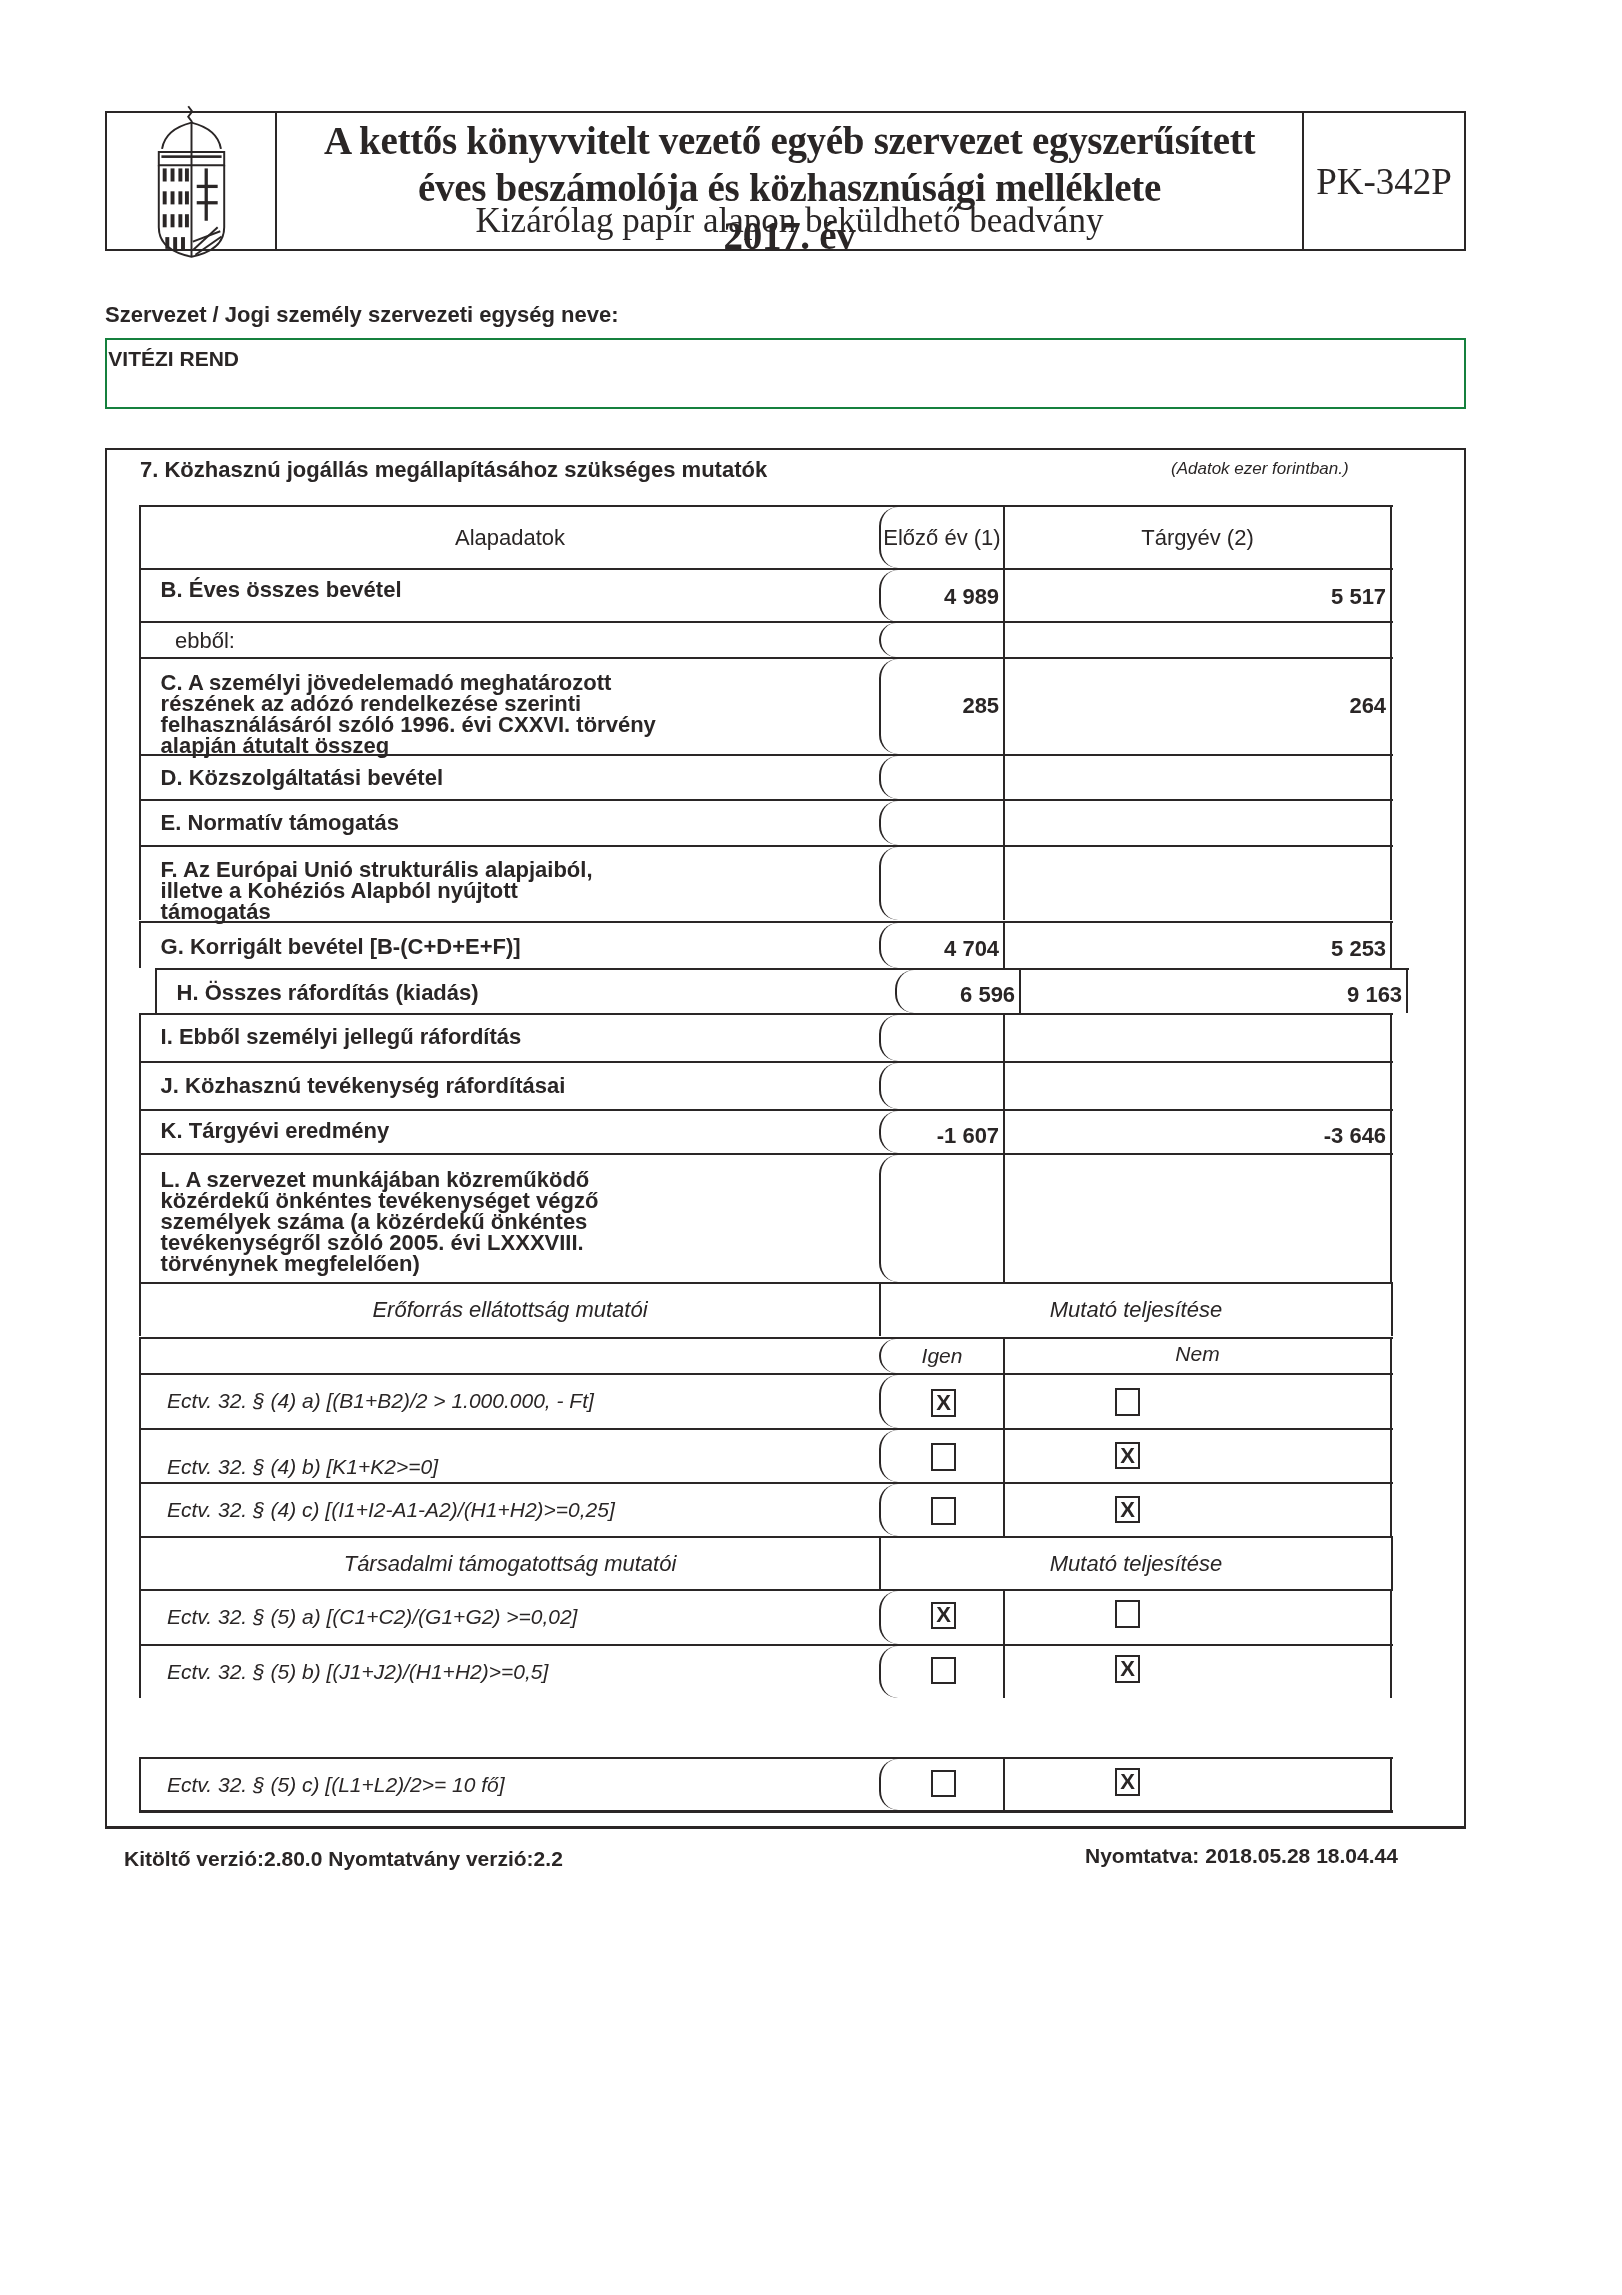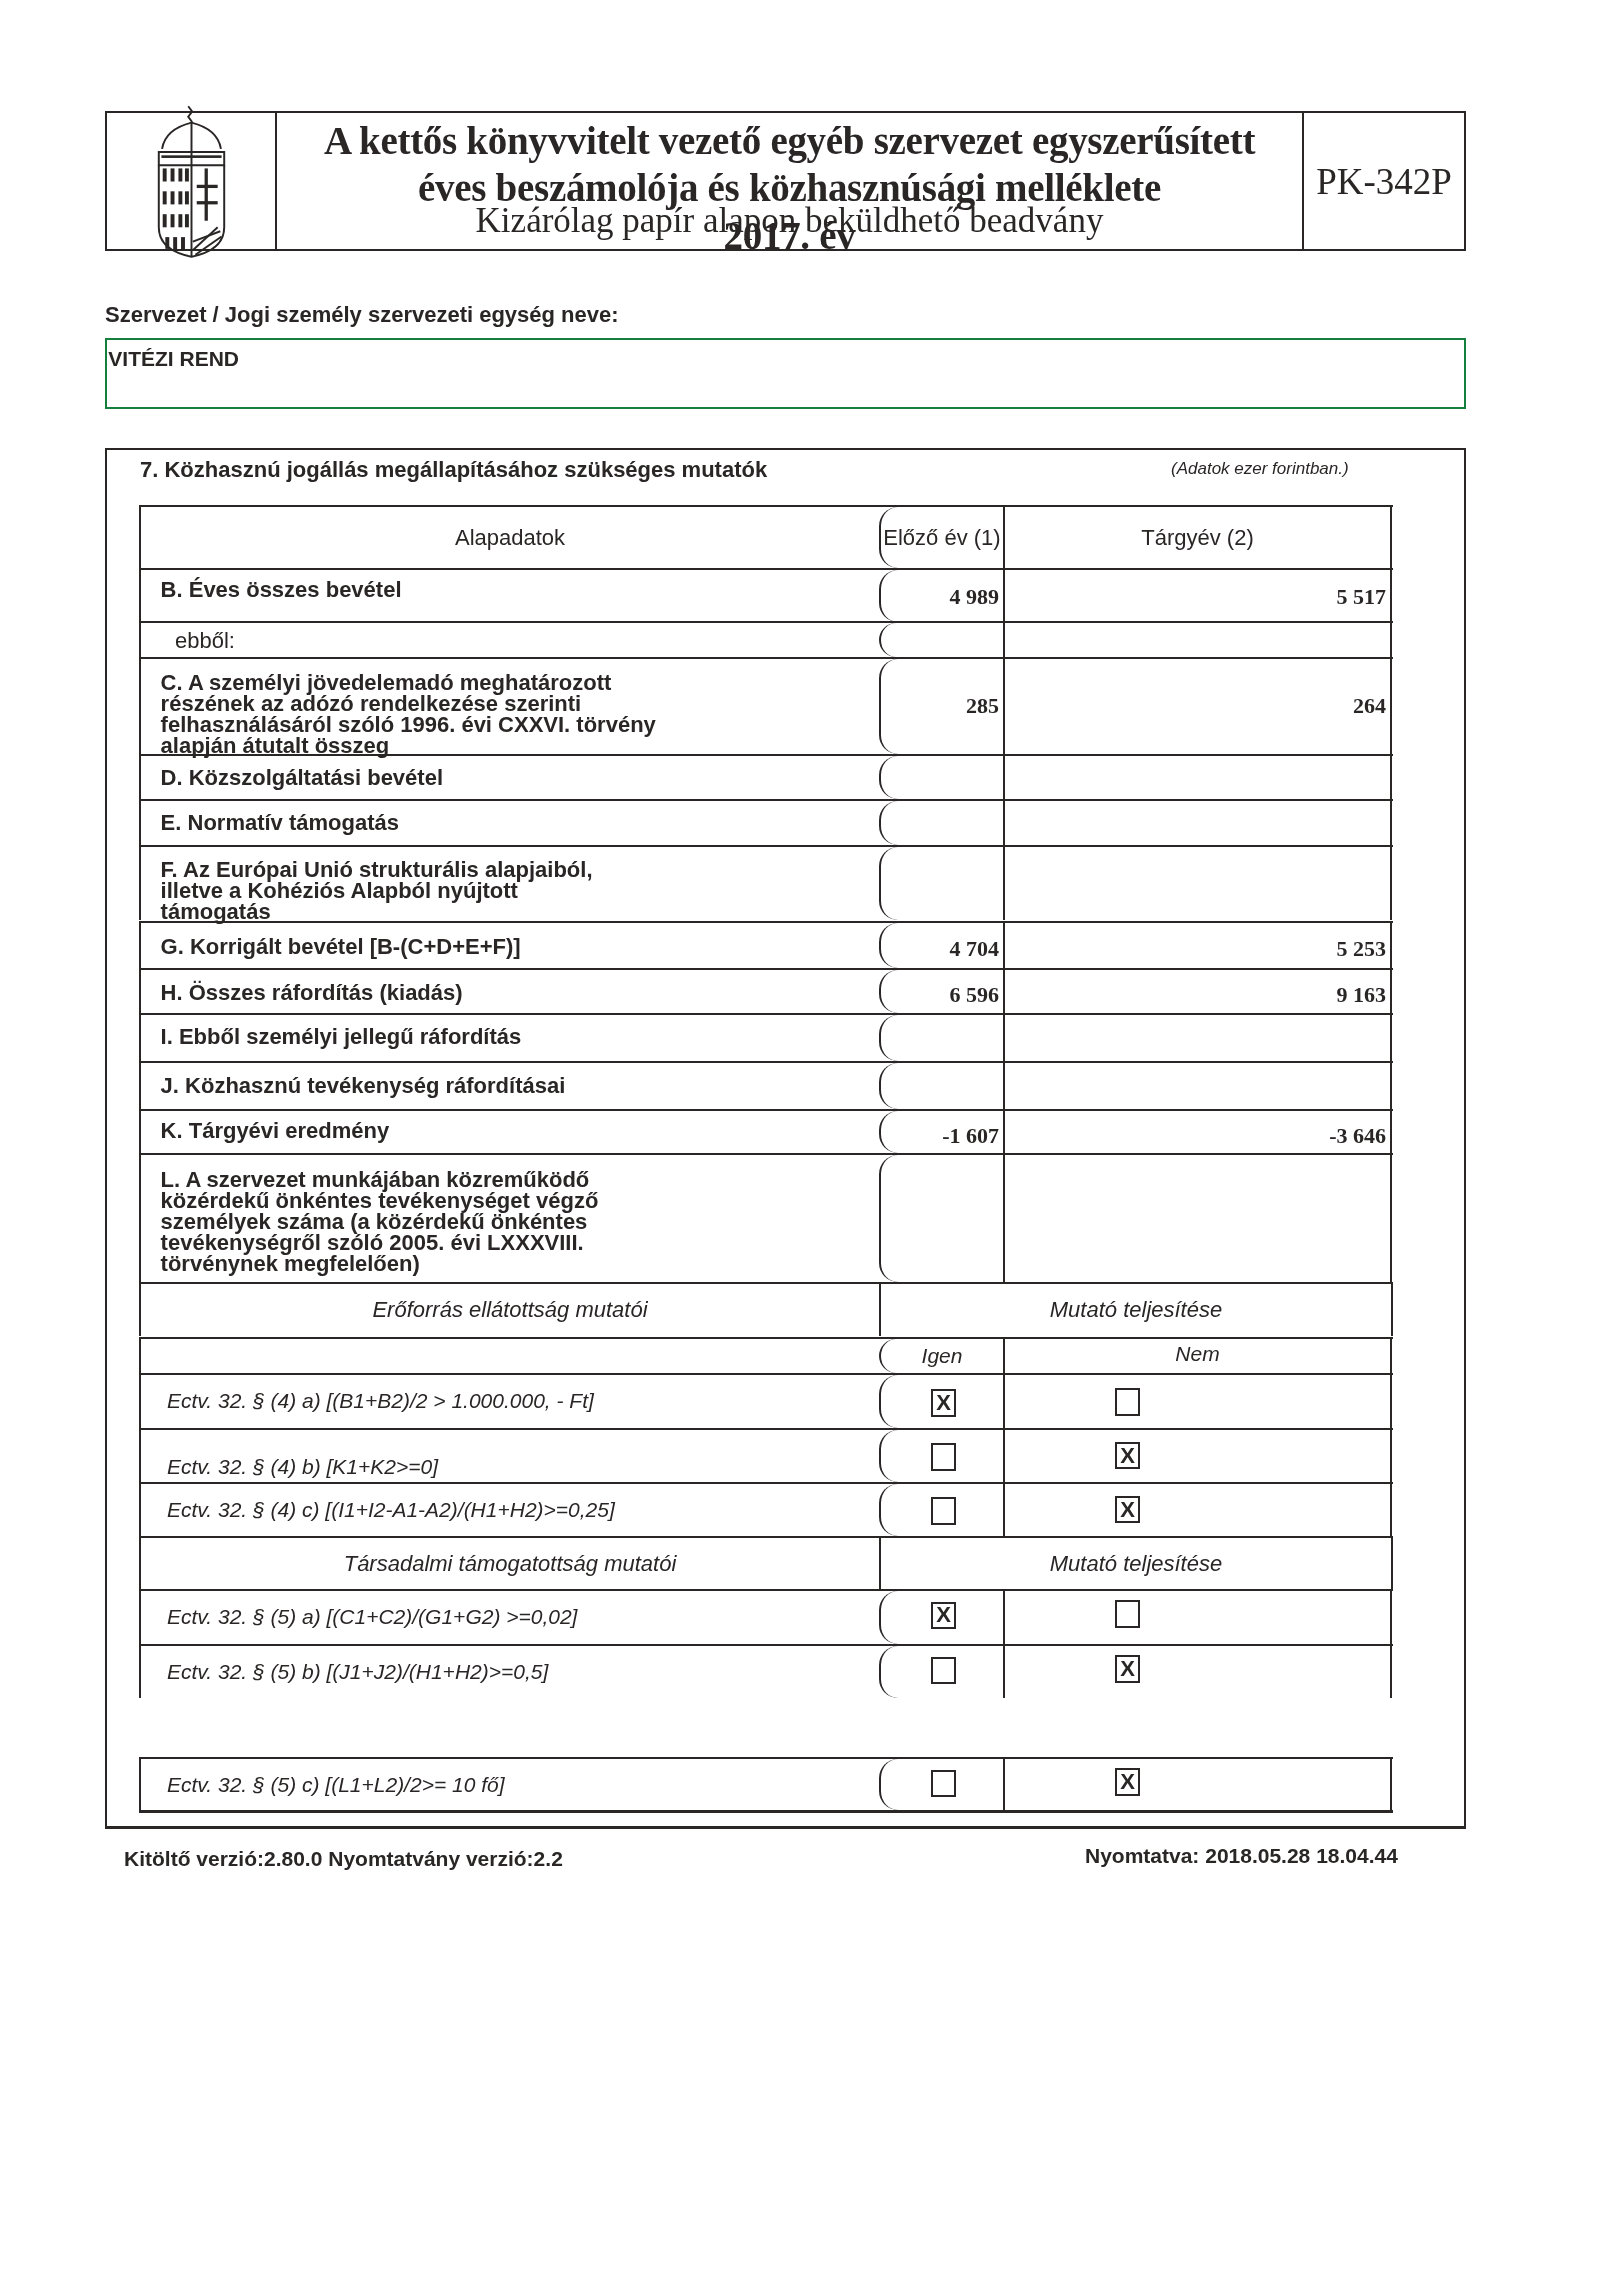--- a/index.html
+++ b/index.html
@@ -18,21 +18,21 @@
   .sec-title { left:140px; top:457px; font-size:22px; font-weight:bold; }
   .sec-note { left:1171px; top:459px; font-size:17px; font-style:italic; }
   .tbl { left:139px; top:505px; width:1254px; }
   .row { position:absolute; left:0; width:100%; border-top:2.6px solid #2a2626; box-sizing:border-box; }
   .c { position:absolute; top:0; bottom:0; box-sizing:border-box; }
   .c1 { left:0; width:740px; border-left:2px solid #2a2626; }
   .c2 { left:740px; width:124px; border-left:2px solid #2a2626;border-radius:19px; }
   .c3 { left:864px; width:389px; border-left:2px solid #2a2626; border-right:2px solid #2a2626; }
   .c23 { left:740px; width:514px; border-left:2px solid #2a2626; border-right:2px solid #2a2626; }
   .lbl { position:absolute; left:19.6px; font-size:22px; font-weight:bold; line-height:21px; }
-  .num { position:absolute; right:3.9px; font-size:22px; font-weight:bold;font-family:Liberation Serif, serif; }
+  .num { position:absolute; right:3.9px; font-size:22px; font-weight:bold; }
   .hcell { display:flex; align-items:center; justify-content:center; font-size:22px; }
   .ital { font-style:italic; }
   .crit { position:absolute; left:26px; font-size:21px; font-style:italic; }
   .cb { position:absolute; width:25px; height:27.5px; border:2.6px solid #2a2626; box-sizing:border-box; display:flex; align-items:center; justify-content:center; font-size:22px; font-weight:bold; line-height:1; }
   .footer-l { left:124px; top:1847px; font-size:21px; font-weight:bold; }
   .footer-r { left:1085px; top:1844px; font-size:21px; font-weight:bold; }
 </style>
 </head>
 <body>
 
@@ -161,21 +161,21 @@
         <span class="lbl" style="top:13px;">G. Korrigált bevétel [B-(C+D+E+F)]</span>
       </div>
     <div class="c c2">
         <span class="num" style="top:13px;">4 704</span>
       </div>
     <div class="c c3">
         <span class="num" style="top:13px;margin-left:16px;">5 253</span>
       </div>
   </div>
 
-  <div class="row" style="top:463px;height:45px;">
+  <div class="row" style="top:463px;height:45px;margin-left:16px;">
     <div class="c c1">
         <span class="lbl" style="top:11.8px;">H. Összes ráfordítás (kiadás)</span>
       </div>
     <div class="c c2">
         <span class="num" style="top:11.8px;">6 596</span>
       </div>
     <div class="c c3">
         <span class="num" style="top:11.8px;">9 163</span>
       </div>
   </div>

